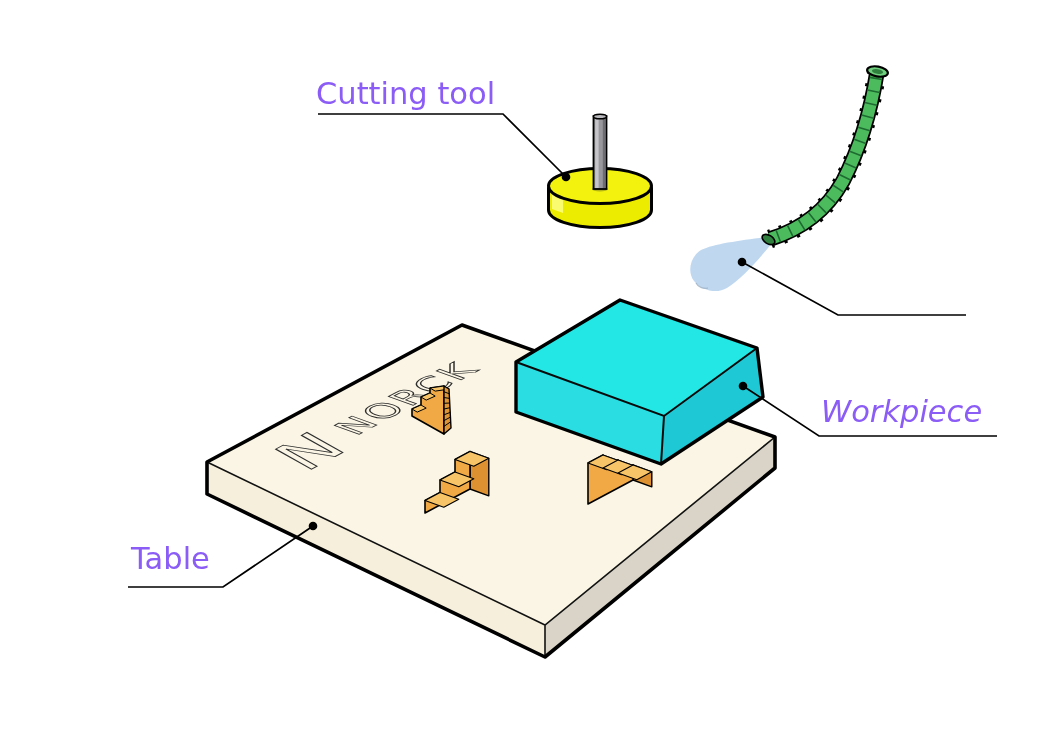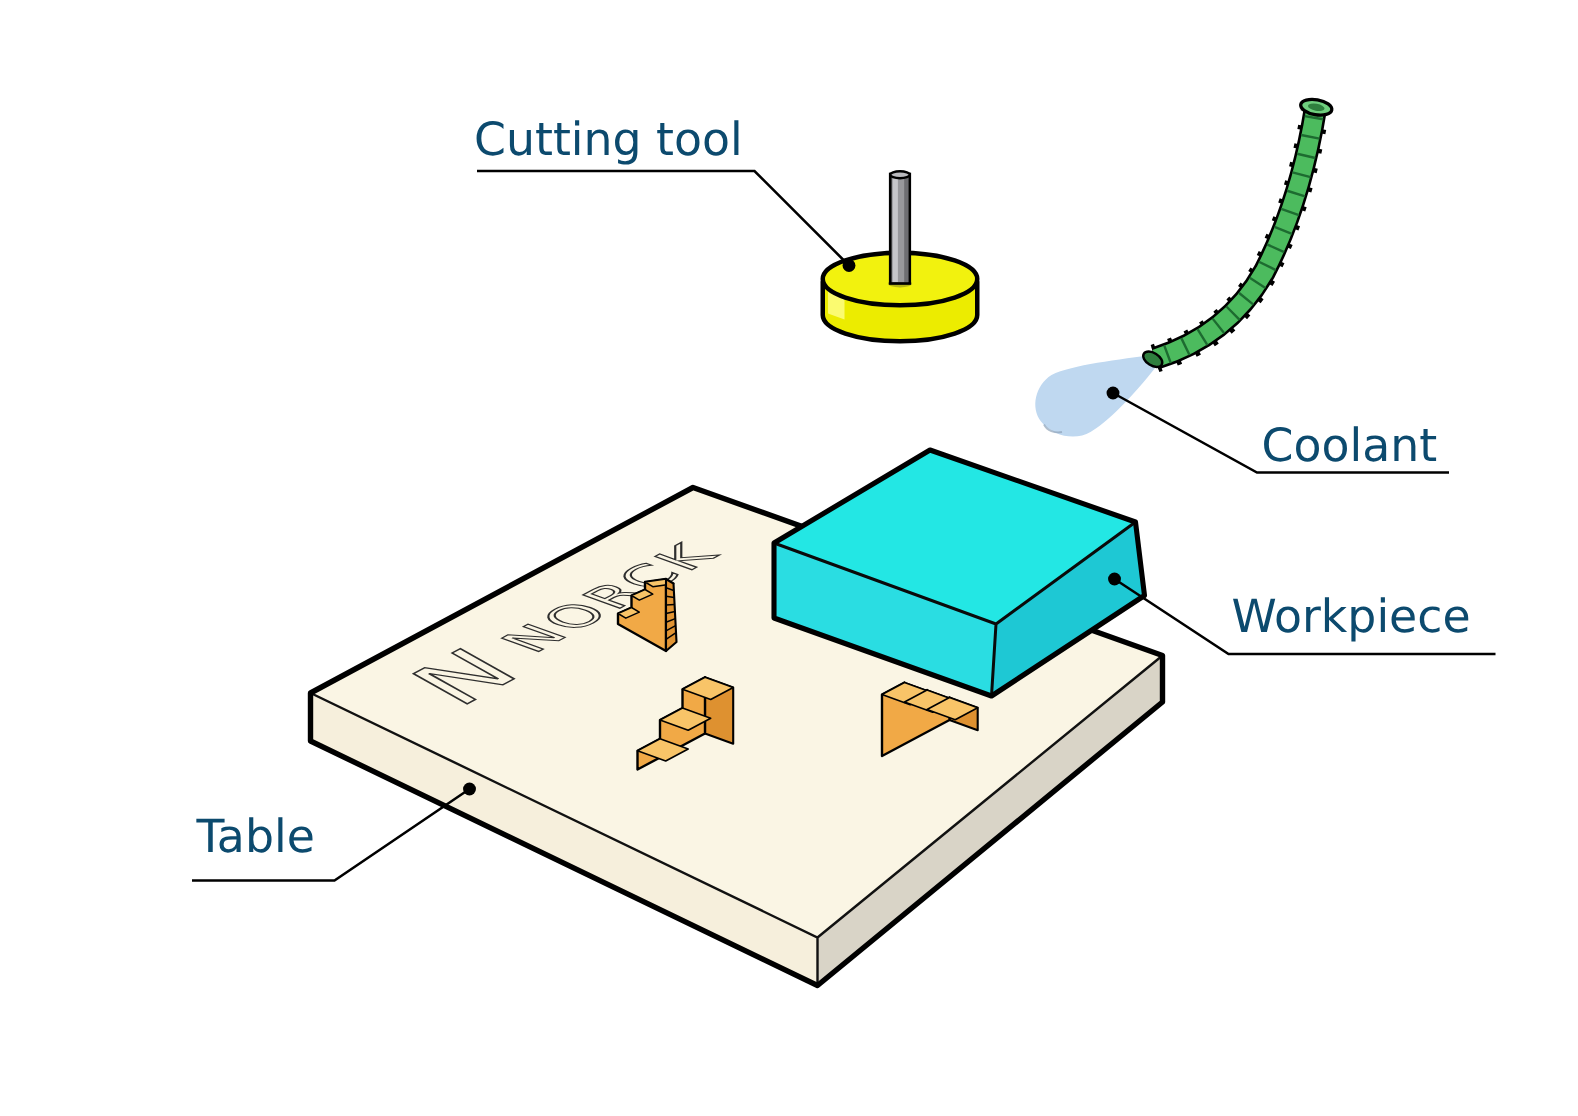--- a/index.html
+++ b/index.html
@@ -8,27 +8,27 @@
     width:1052px;height:744px;
     background:#ffffff;
     overflow:hidden;
     font-family:"DejaVu Sans","Liberation Sans",sans-serif;
   }
   .canvas svg{position:absolute;left:0;top:0;}
   .callout{
     position:absolute;
     font-size:30.5px;
     line-height:1.18;
-    color:#0c4a6e;
+    color:#8b5cf6;
     white-space:nowrap;
     letter-spacing:0px;
   }
   .lbl-cutting-tool{left:316px;top:76px;}
   .lbl-coolant{left:841px;top:280px;}
-  .lbl-workpiece{left:821px;top:394px;}
+  .lbl-workpiece{left:821px;top:394px;font-style:italic;}
   .lbl-table{left:131px;top:541px;}
 </style>
 </head>
 <body>
 
 <div class="canvas">
 
   <svg width="1052" height="744" viewBox="0 0 1052 744">
 
     <g>
@@ -124,17 +124,16 @@
       <path d="M966,315 L838,315 L742,262"></path>
       <circle cx="742" cy="262" r="4.3" fill="#000" stroke="none"></circle>
       <path d="M997,436 L819,436 L743,386"></path>
       <circle cx="743" cy="386" r="4.3" fill="#000" stroke="none"></circle>
       <path d="M128,587 L223,587 L313,526"></path>
       <circle cx="313" cy="526" r="4.3" fill="#000" stroke="none"></circle>
     </g>
   </svg>
 
   <div class="callout lbl-cutting-tool">Cutting tool</div>
-  <div class="callout lbl-coolant">Coolant</div>
   <div class="callout lbl-workpiece">Workpiece</div>
   <div class="callout lbl-table">Table</div>
 
 </div>
 
 </body></html>

